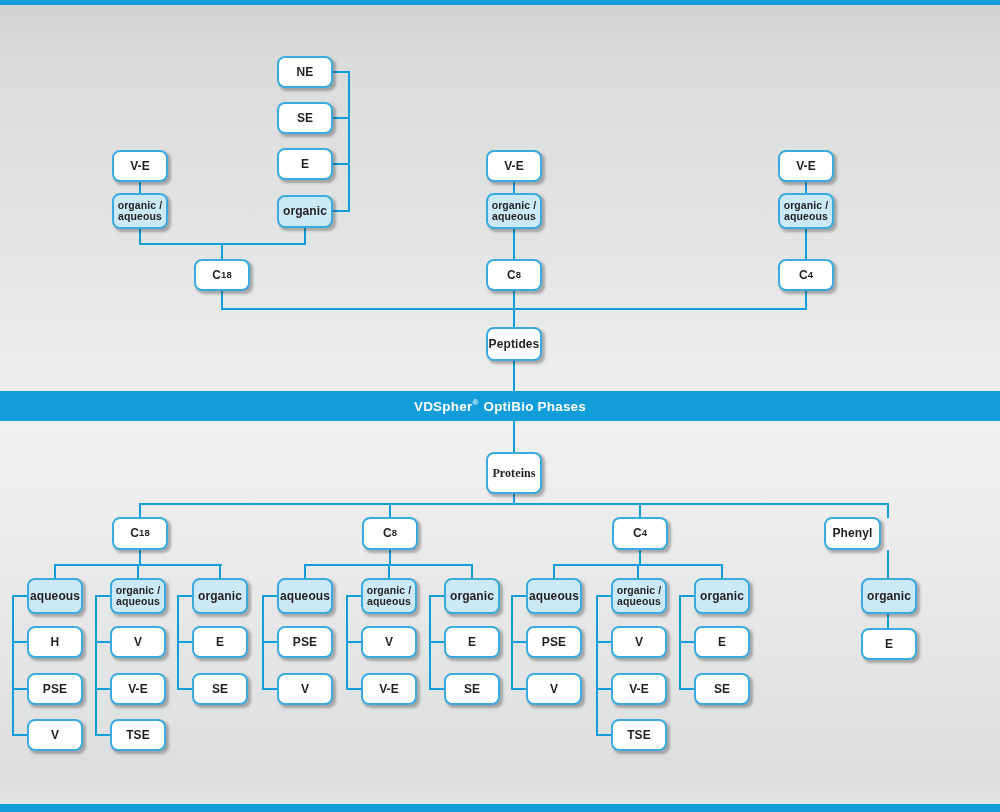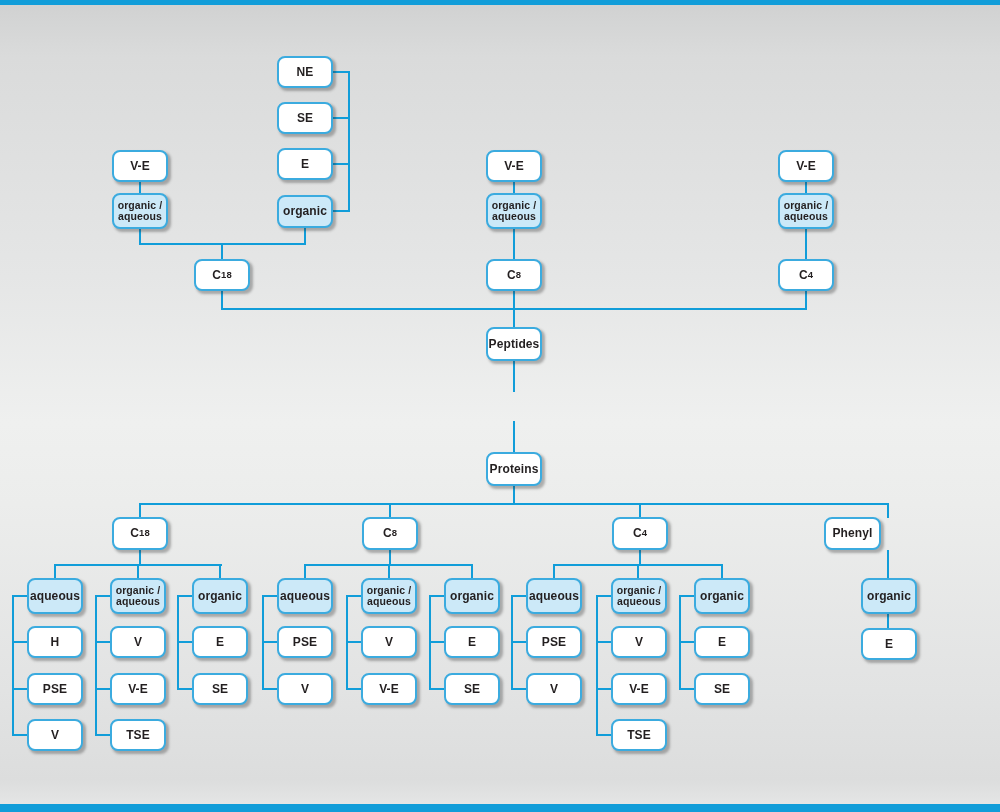--- a/index.html
+++ b/index.html
@@ -29,20 +29,23 @@
     display:flex;align-items:center;justify-content:center;
     font-weight:bold;font-size:13.5px;letter-spacing:.2px;
   }
   #banner sup{font-size:8px;vertical-align:super;line-height:0;margin-right:1px;}
 </style>
 </head>
 <body>
 
 <div id="stage">
   <div id="top-strip" class="strip"></div>
+  <div id="banner">
+      <span>VDSpher<sup>®</sup> OptiBio Phases</span>
+    </div>
   <div id="bottom-strip" class="strip"></div>
 <div class="line" style="left: 333px; top: 71px; width: 17px; height: 2px;"></div>
     <div class="line" style="left: 333px; top: 117px; width: 17px; height: 2px;"></div>
     <div class="line" style="left: 333px; top: 163px; width: 17px; height: 2px;"></div>
     <div class="line" style="left: 333px; top: 210px; width: 17px; height: 2px;"></div>
     <div class="line" style="left: 348px; top: 71px; width: 2px; height: 141px;"></div>
     <div class="line" style="left: 139px; top: 181px; width: 2px; height: 14px;"></div>
     <div class="line" style="left: 139px; top: 229px; width: 2px; height: 16px;"></div>
     <div class="line" style="left: 304px; top: 228px; width: 2px; height: 17px;"></div>
     <div class="line" style="left: 139px; top: 243px; width: 167px; height: 2px;"></div>
@@ -130,21 +133,21 @@
     <div class="box" style="left: 194px; top: 259px; width: 56px; height: 32px;">C<small>18</small></div>
     <div class="box" style="left: 486px; top: 150px; width: 56px; height: 32px;">V-E</div>
     <div class="box hl sm" style="left: 486px; top: 193px; width: 56px; height: 36px;">organic /
 aqueous</div>
     <div class="box" style="left: 486px; top: 259px; width: 56px; height: 32px;">C<small>8</small></div>
     <div class="box" style="left: 778px; top: 150px; width: 56px; height: 32px;">V-E</div>
     <div class="box hl sm" style="left: 778px; top: 193px; width: 56px; height: 36px;">organic /
 aqueous</div>
     <div class="box" style="left: 778px; top: 259px; width: 56px; height: 32px;">C<small>4</small></div>
     <div class="box" style="left: 486px; top: 327px; width: 56px; height: 34px;">Peptides</div>
-    <div class="box" style="left: 486px; top: 452px; width: 56px; height: 34px;">Proteins</div>
+    <div class="box" style="left: 486px; top: 452px; width: 56px; height: 42px; font-family: Liberation Serif, serif;">Proteins</div>
     <div class="box" style="left: 112px; top: 517px; width: 56px; height: 33px;">C<small>18</small></div>
     <div class="box" style="left: 362px; top: 517px; width: 56px; height: 33px;">C<small>8</small></div>
     <div class="box" style="left: 612px; top: 517px; width: 56px; height: 33px;">C<small>4</small></div>
     <div class="box" style="left: 824px; top: 517px; width: 57px; height: 33px;">Phenyl</div>
     <div class="box hl" style="left: 27px; top: 578px; width: 56px; height: 36px;">aqueous</div>
     <div class="box" style="left: 27px; top: 626px; width: 56px; height: 32px;">H</div>
     <div class="box" style="left: 27px; top: 673px; width: 56px; height: 32px;">PSE</div>
     <div class="box" style="left: 27px; top: 719px; width: 56px; height: 32px;">V</div>
     <div class="box hl sm" style="left: 110px; top: 578px; width: 56px; height: 36px;">organic /
 aqueous</div>

